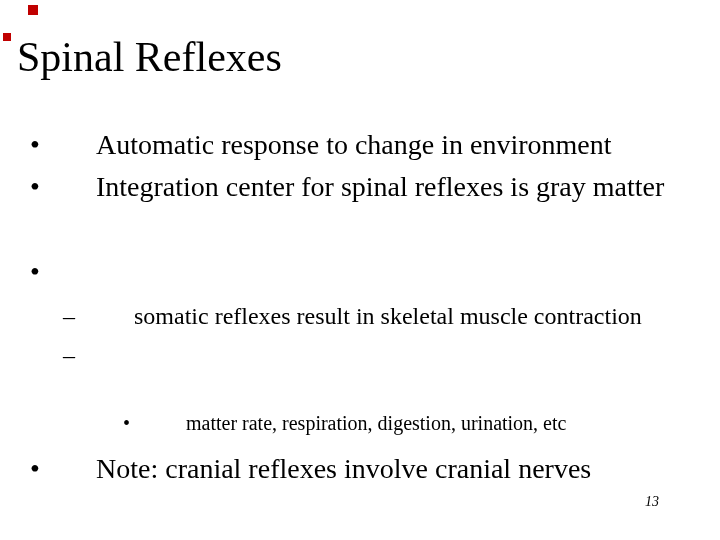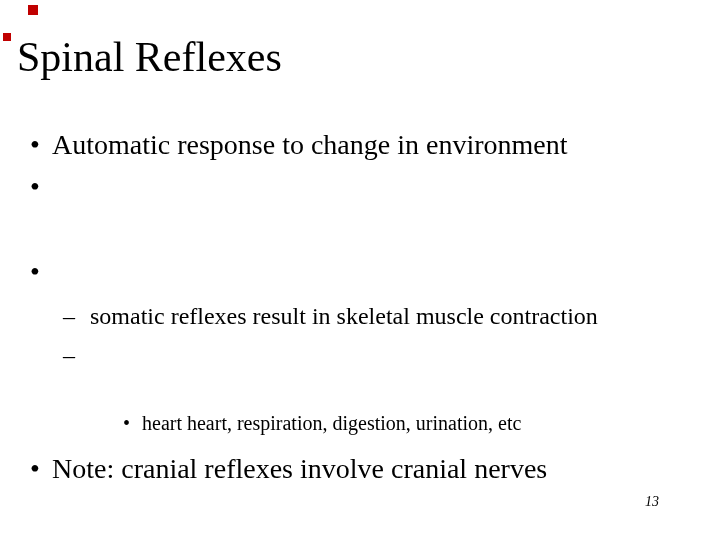--- a/index.html
+++ b/index.html
@@ -26,21 +26,21 @@
     line-height: 50px;
     white-space: nowrap;
     padding-left: 17px;
   }
   .row {
     position: absolute;
     display: flex;
     align-items: flex-start;
   }
   .row .lines { display: block; }
-  .row .line { white-space: nowrap; }
+  .row .line { white-space: nowrap; margin-left: 44px; }
   .marker {
     display: inline-block;
     flex: 0 0 auto;
   }
   
   .l1 { font-size: 28px; line-height: 37px; left: 30px; }
   .l1 .marker { width: 22px; }
   
   .l2 { font-size: 24px; line-height: 31px; left: 63px; }
   .l2 .marker { width: 27px; }
@@ -85,20 +85,21 @@
   <div class="row l1" id="b1">
     <span class="marker">•</span>
     <span class="lines">
       <span class="line">Automatic response to change in environment</span>
     </span>
   </div>
 
   <div class="row l1" id="b2">
     <span class="marker">•</span>
     <span class="lines">
+      <span class="line" style="display:block">Integration center for spinal reflexes is gray matter</span>
     </span>
   </div>
 
   <div class="row l1" id="b3">
     <span class="marker">•</span>
   </div>
 
   <div class="row l2" id="s1">
     <span class="marker">–</span>
     <span class="lines">
@@ -108,21 +109,21 @@
 
   <div class="row l2" id="s2">
     <span class="marker">–</span>
     <span class="lines">
     </span>
   </div>
 
   <div class="row l3" id="s3">
     <span class="marker">•</span>
     <span class="lines">
-      <span class="line">heart heart, respiration, digestion, urination, etc</span>
+      <span class="line">matter rate, respiration, digestion, urination, etc</span>
     </span>
   </div>
 
   <div class="row l1" id="b4">
     <span class="marker">•</span>
     <span class="lines">
       <span class="line">Note: cranial reflexes involve cranial nerves</span>
     </span>
   </div>
 

